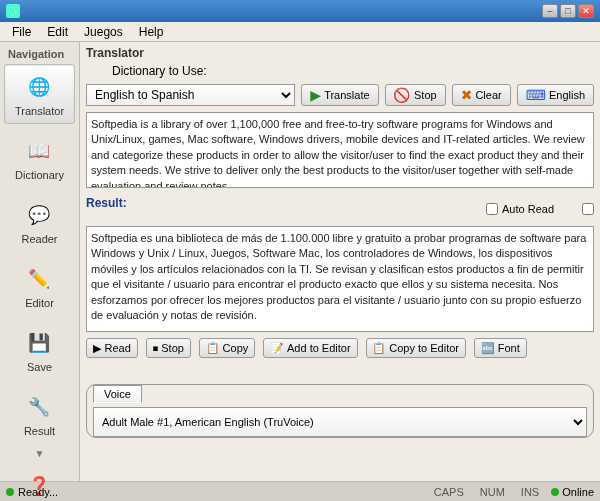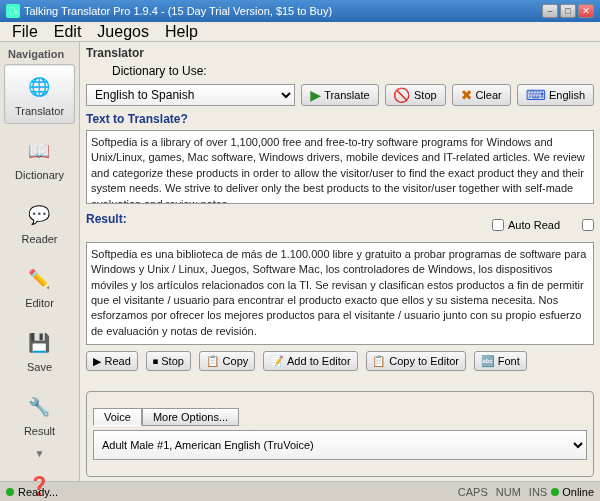--- a/index.html
+++ b/index.html
@@ -41,21 +41,21 @@
     .menu-bar {
       background: #f0ece4;
       border-bottom: 1px solid #bbb;
       height: 20px;
       display: flex;
       align-items: center;
       padding: 0 4px;
     }
     .menu-item {
       padding: 2px 8px;
-      font-size: 16px;
+      font-size: 12px;
       cursor: pointer;
       border-radius: 2px;
     }
 
     
     .main-container {
       display: flex;
       height: calc(501px - 22px - 20px - 20px);
       background: #f0ece4;
     }
@@ -200,23 +200,23 @@
       border: 1px solid #999;
       border-radius: 3px;
       cursor: pointer;
       font-size: 11px;
       white-space: nowrap;
     }
 
     
     .voice-section {
       border: 1px solid #999;
-      border-radius: 4px;
-      padding: 16px 6px;
-      margin-top: 14px;
+      border-radius: 10px;
+      padding: 0 6px;
+      margin-top: 20px;
     }
     .voice-tabs {
       display: flex;
       gap: 0;
       margin-bottom: 4px;
     }
     .voice-tab {
       padding: 2px 10px;
       border: 1px solid #999;
       cursor: pointer;
@@ -243,21 +243,21 @@
       background: #d4d0c8;
       border-top: 1px solid #bbb;
       display: flex;
       align-items: center;
       padding: 0 6px;
       gap: 8px;
       font-size: 11px;
     }
     .status-left { display: flex; align-items: center; gap: 4px; flex: 1; }
     .status-indicator { width: 8px; height: 8px; background: #22aa22; border-radius: 50%; }
-    .status-right { display: flex; }
+    .status-right { display: flex; gap: 8px; }
     .status-item { padding: 1px 4px; color: #555; }
     .status-online { display: flex; align-items: center; gap: 3px; }
     .online-dot { width: 8px; height: 8px; background: #22aa22; border-radius: 50%; }
 
     
     .scroll-arrow {
       text-align: center;
       font-size: 10px;
       color: #777;
       cursor: pointer;
@@ -276,21 +276,20 @@
       height: 110px;
       margin-bottom: 2px;
     }
   </style>
 </head>
 <body>
 
 <div class="title-bar">
   <div class="title-bar-left">
     <div class="title-icon">🗣</div>
-    <span>Talking Translator Pro 1.9.4 - (15 Day Trial Version, $15 to Buy)</span>
   </div>
   <div class="title-controls">
     <div class="title-btn">–</div>
     <div class="title-btn">□</div>
     <div class="title-btn close">✕</div>
   </div>
 </div>
 
 <div class="menu-bar">
   <div class="menu-item">File</div>
@@ -358,28 +357,27 @@
       <button class="action-btn">
         <span class="btn-icon orange">✖</span>
         <span>Clear</span>
       </button>
       <button class="action-btn">
         <span class="btn-icon blue">⌨</span>
         <span>English</span>
       </button>
     </div>
 
-    <div class="section-label">Text to Translate?</div>
     <div class="translate-area">
       <textarea class="textarea-box" style="height: 100%; resize: none; font-family: inherit; font-size: 11px;">Softpedia is a library of over 1,100,000 free and free-to-try software programs for Windows and Unix/Linux, games, Mac software, Windows drivers, mobile devices and IT-related articles. We review and categorize these products in order to allow the visitor/user to find the exact product they and their system needs. We strive to deliver only the best products to the visitor/user together with self-made evaluation and review notes.</textarea>
     </div>
 
     <div class="result-row">
       <span class="section-label" style="margin-bottom:12px;">Result:</span>
-      <div style="display:flex;gap:22px;">
+      <div style="display:flex;gap:28px;">
         <label class="checkbox-label">
           <input type="checkbox" style="">
           <span>Auto Read</span>
         </label>
         <label class="checkbox-label">
           <input type="checkbox" style="">
         </label>
       </div>
     </div>
 
@@ -410,21 +408,20 @@
       </button>
       <button class="small-btn">
         <span>🔤</span>
         <span>Font</span>
       </button>
     </div>
 
     <div class="voice-section">
       <div class="voice-tabs">
         <div class="voice-tab active">Voice</div>
-        <div class="voice-tab">More Options...</div>
       </div>
       <select class="voice-select">
         <option>Adult Male #1, American English (TruVoice)</option>
       </select>
     </div>
   </div>
 </div>
 
 <div class="status-bar">
   <div class="status-left">

